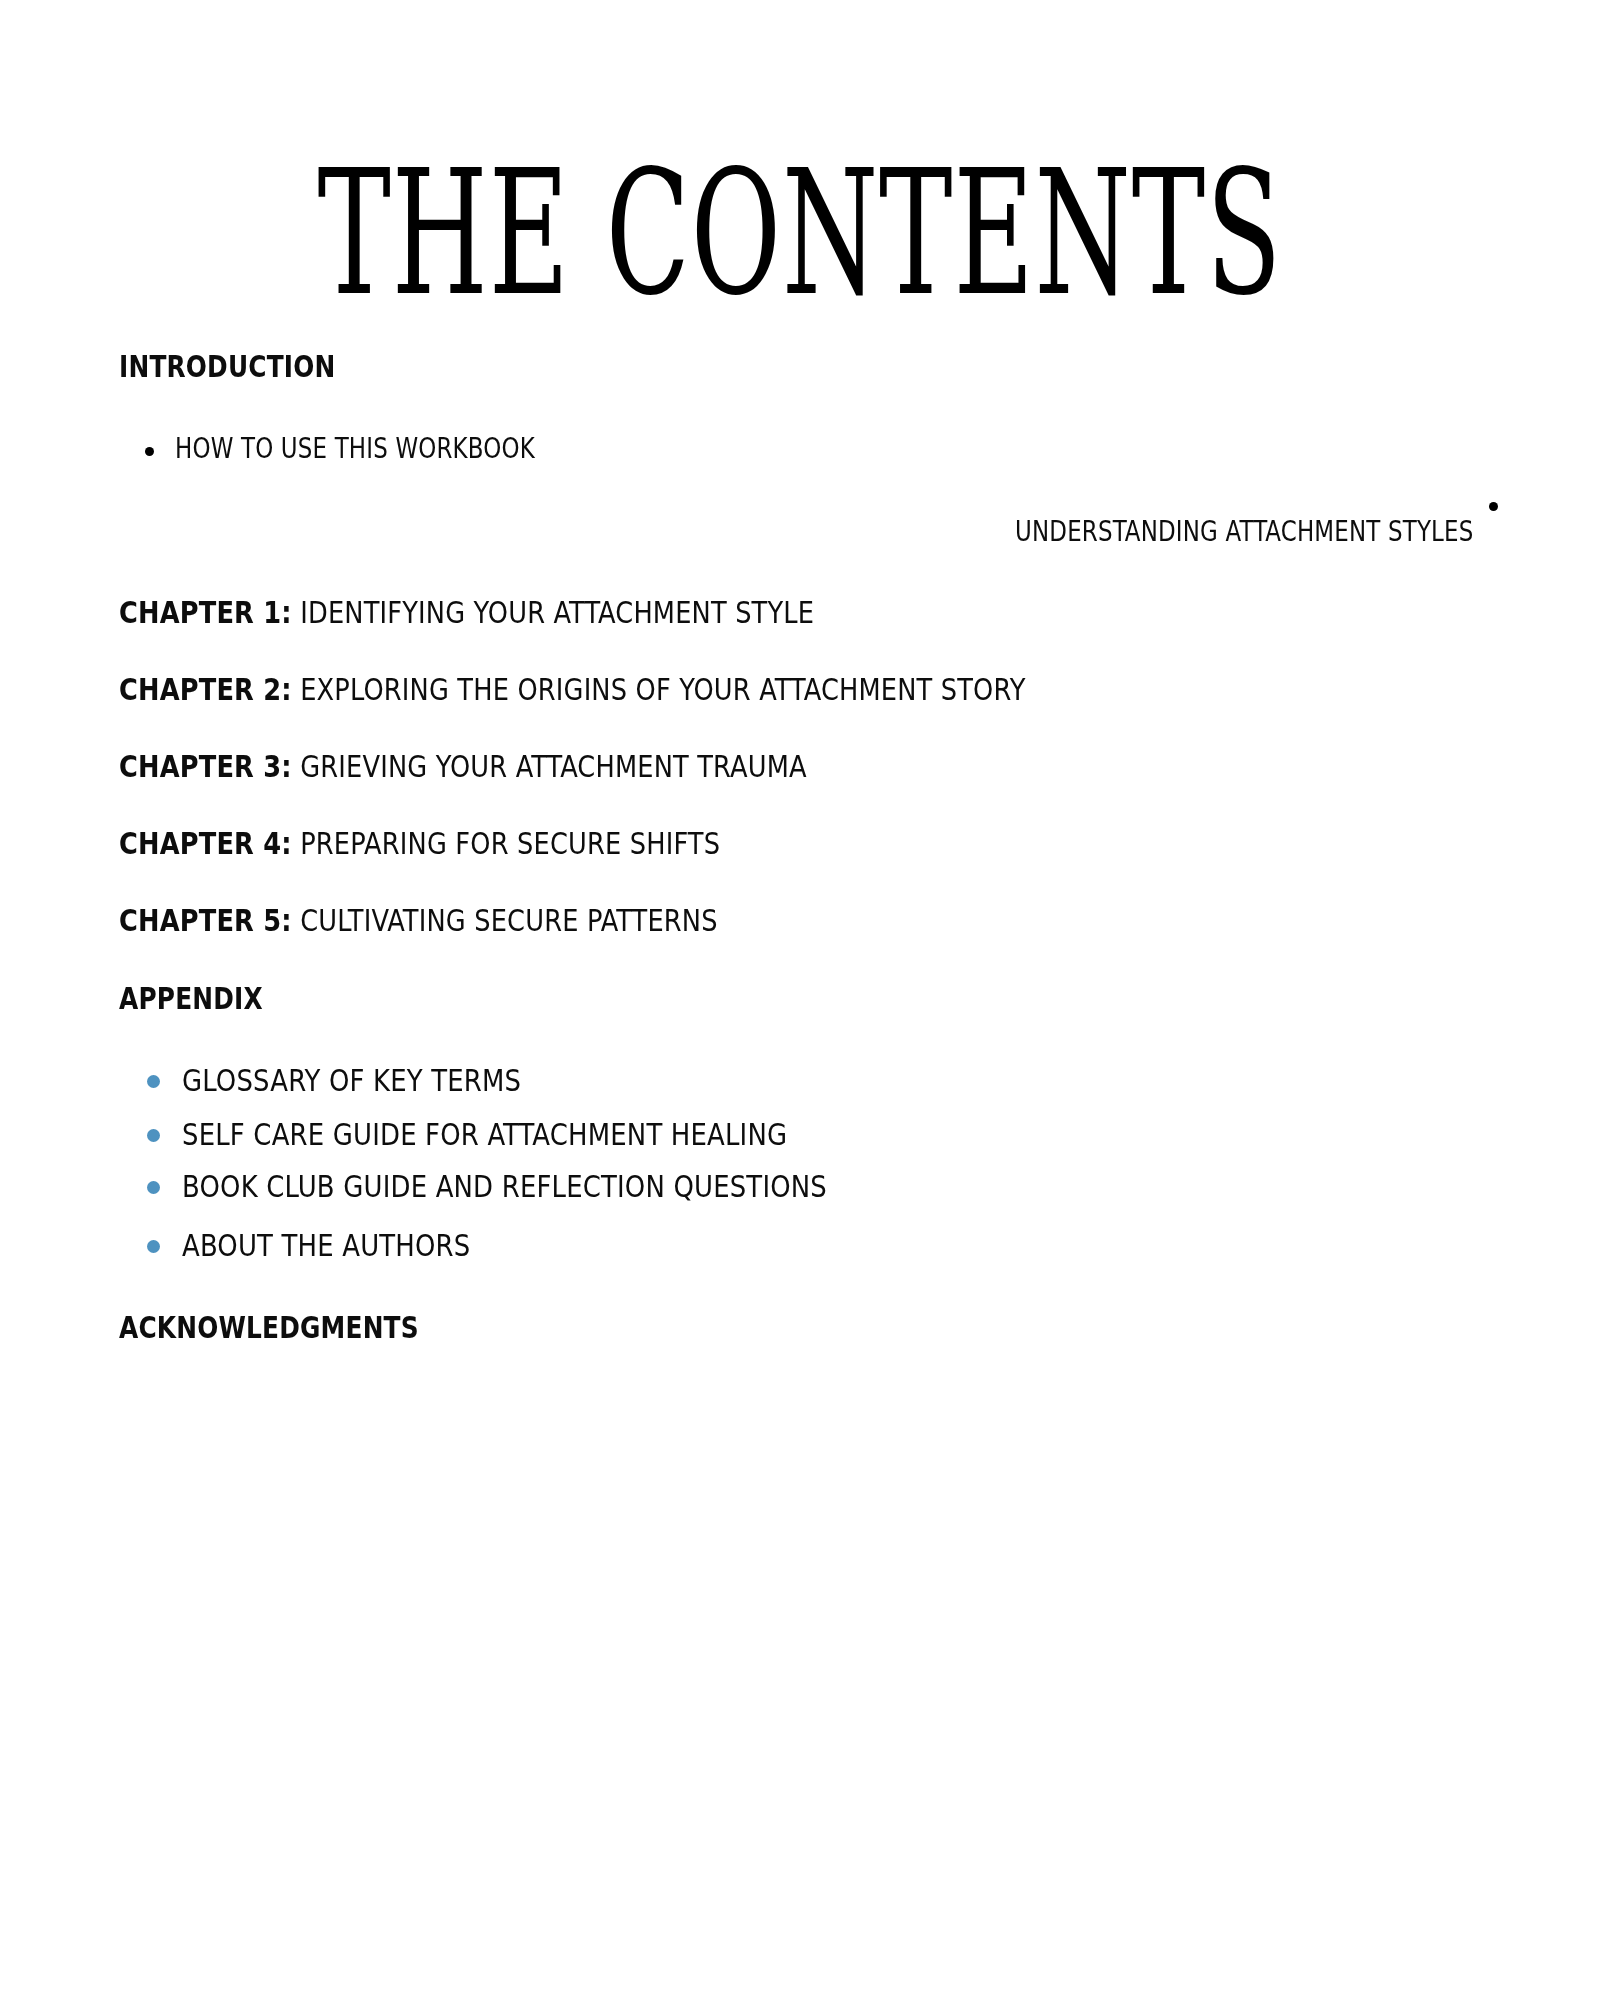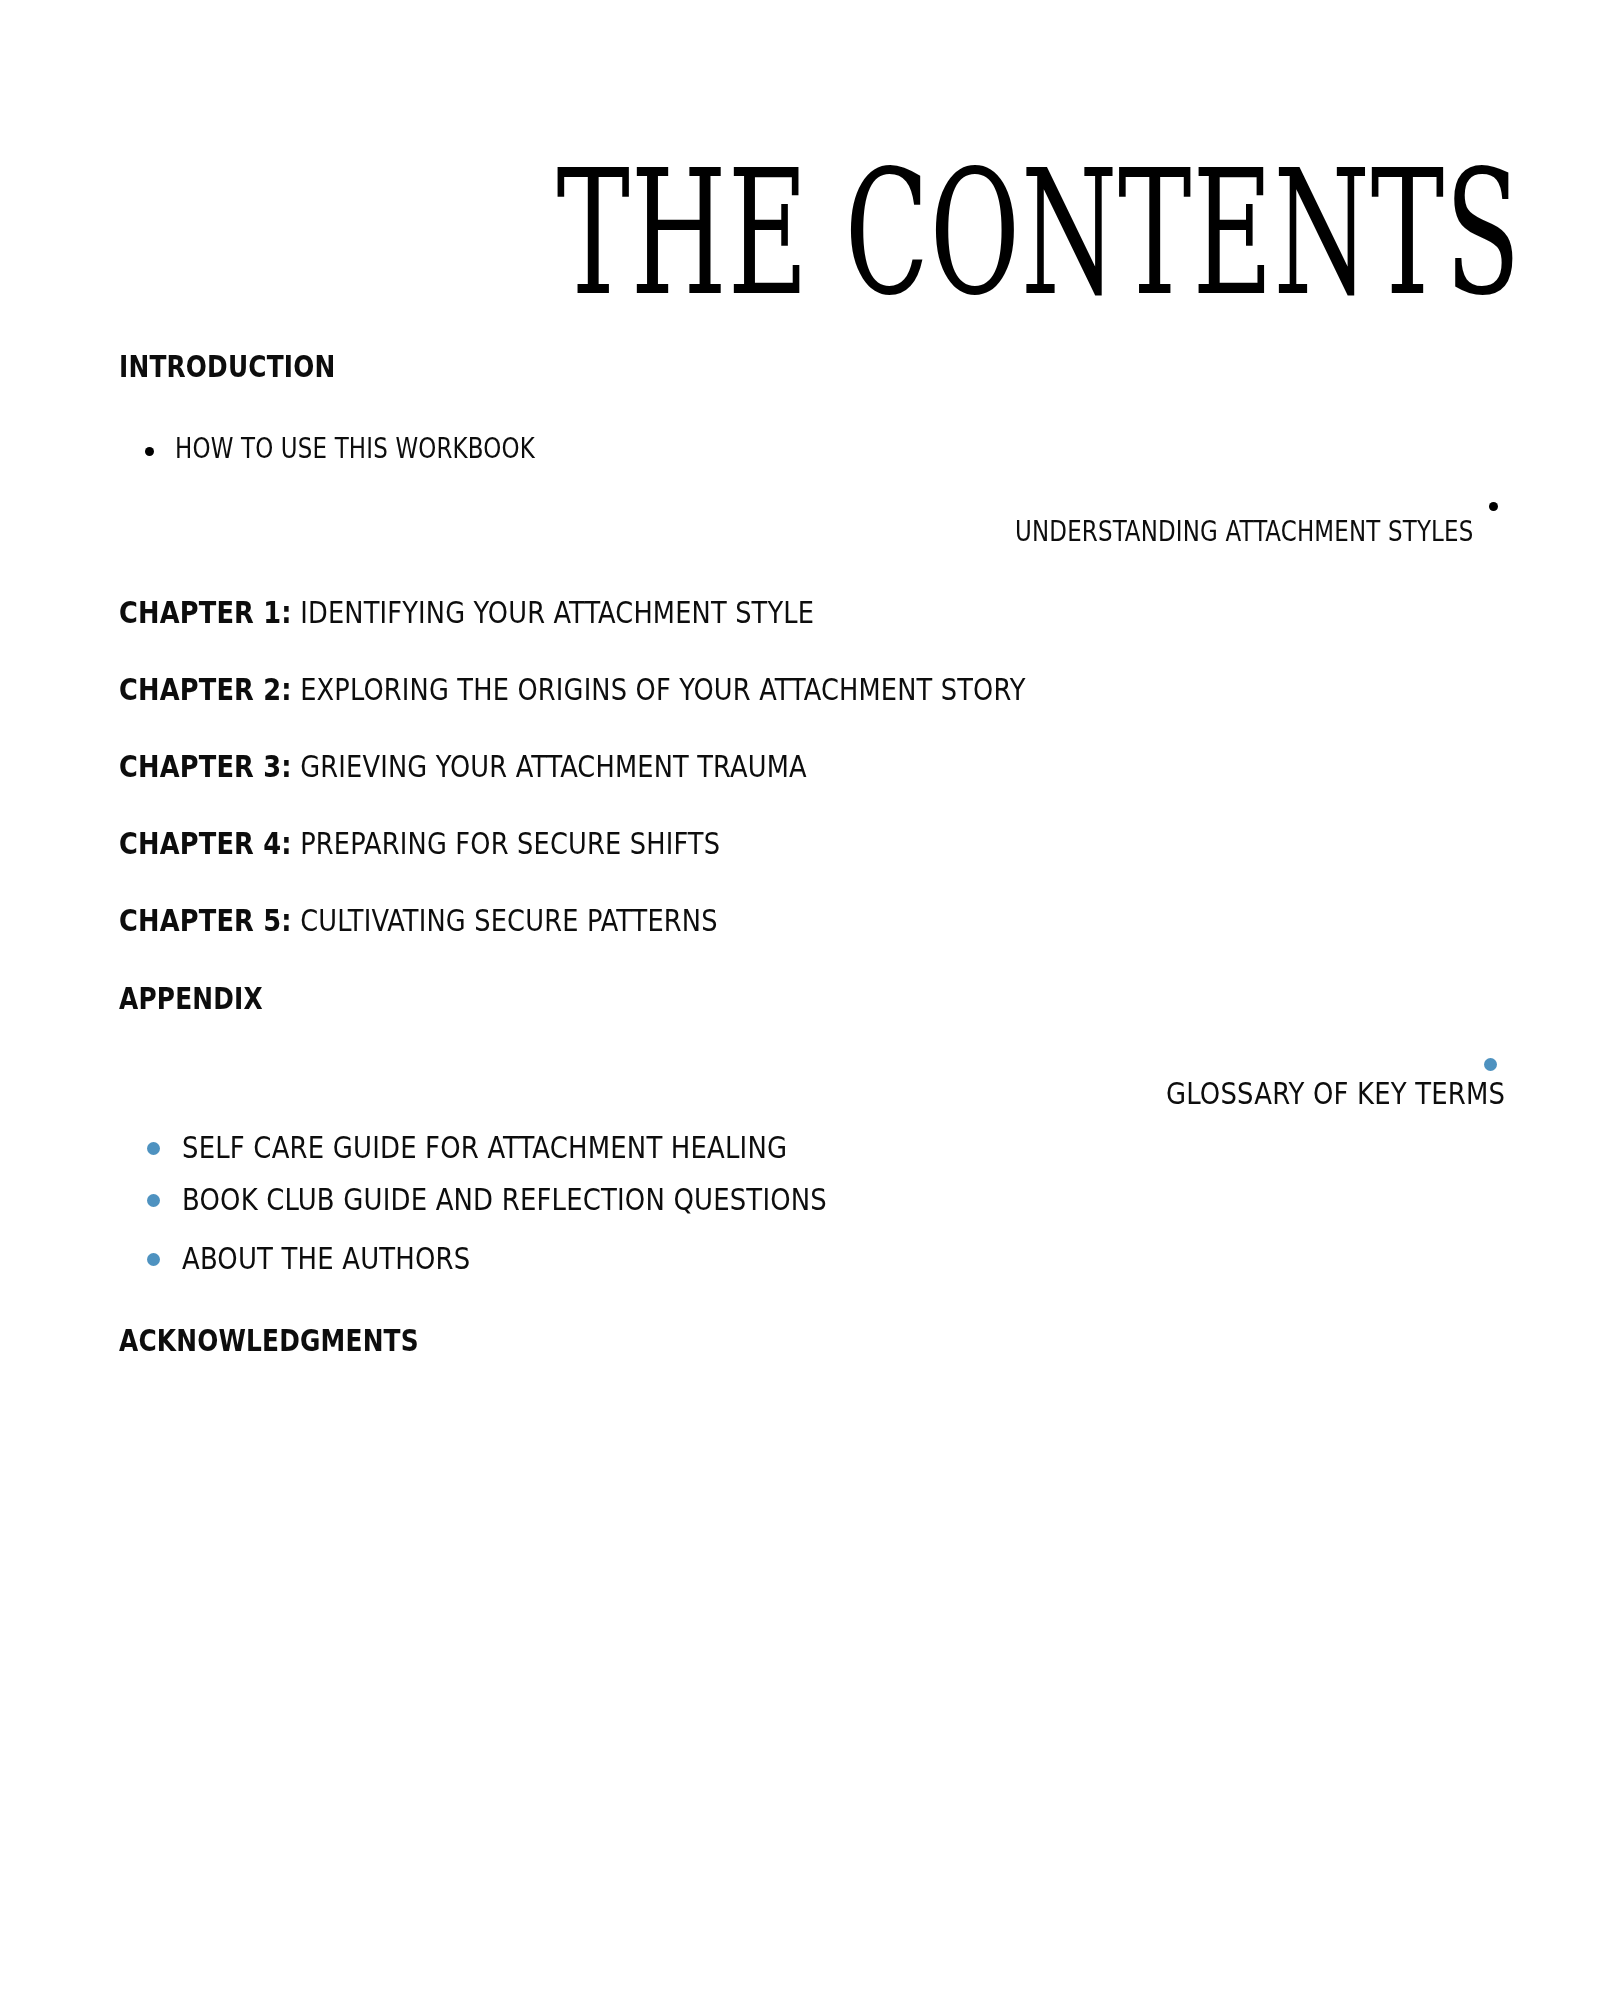--- a/index.html
+++ b/index.html
@@ -18,21 +18,21 @@
     font-family: "Liberation Sans", sans-serif;
     -webkit-font-smoothing: antialiased;
   }
 
   
   .title-block {
     position: absolute;
     left: 0;
     top: 148px;
     width: 1600px;
-    text-align: right;
+    text-align: center;
   }
 
   .doc-title {
     display: inline-block;
     font-family: "DejaVu Serif", "Liberation Serif", serif;
     font-weight: 400;
     font-size: 128px;
     line-height: 1.0;
     letter-spacing: 1px;
     color: #000000;
@@ -179,21 +179,21 @@
     <div class="toc-row chapter-row" style="margin-top: 46px; color: rgb(13, 13, 13);">
       <span class="ch-label">CHAPTER 4:</span><span class="ch-title">PREPARING FOR SECURE SHIFTS</span>
     </div>
 
     <div class="toc-row chapter-row" style="margin-top: 46px; color: rgb(13, 13, 13);">
       <span class="ch-label">CHAPTER 5:</span><span class="ch-title">CULTIVATING SECURE PATTERNS</span>
     </div>
 
     <div class="toc-row heading-row" style="margin-top: 48px; color: rgb(13, 13, 13);">APPENDIX</div>
 
-    <div class="toc-row bullet-row appendix" style="margin-top: 52px; color: rgb(13, 13, 13); flex-direction: column;">
+    <div class="toc-row bullet-row appendix" style="margin-top: 52px; color: rgb(13, 13, 13);">
       <span class="bullet-dot" style="background: rgb(78, 146, 192);"></span>
       <span class="bullet-text">GLOSSARY OF KEY TERMS</span>
     </div>
 
     <div class="toc-row bullet-row appendix" style="margin-top: 24px; color: rgb(13, 13, 13);">
       <span class="bullet-dot" style="background: rgb(78, 146, 192);"></span>
       <span class="bullet-text">SELF CARE GUIDE FOR ATTACHMENT HEALING</span>
     </div>
 
     <div class="toc-row bullet-row appendix" style="margin-top: 22px; color: rgb(13, 13, 13);">

